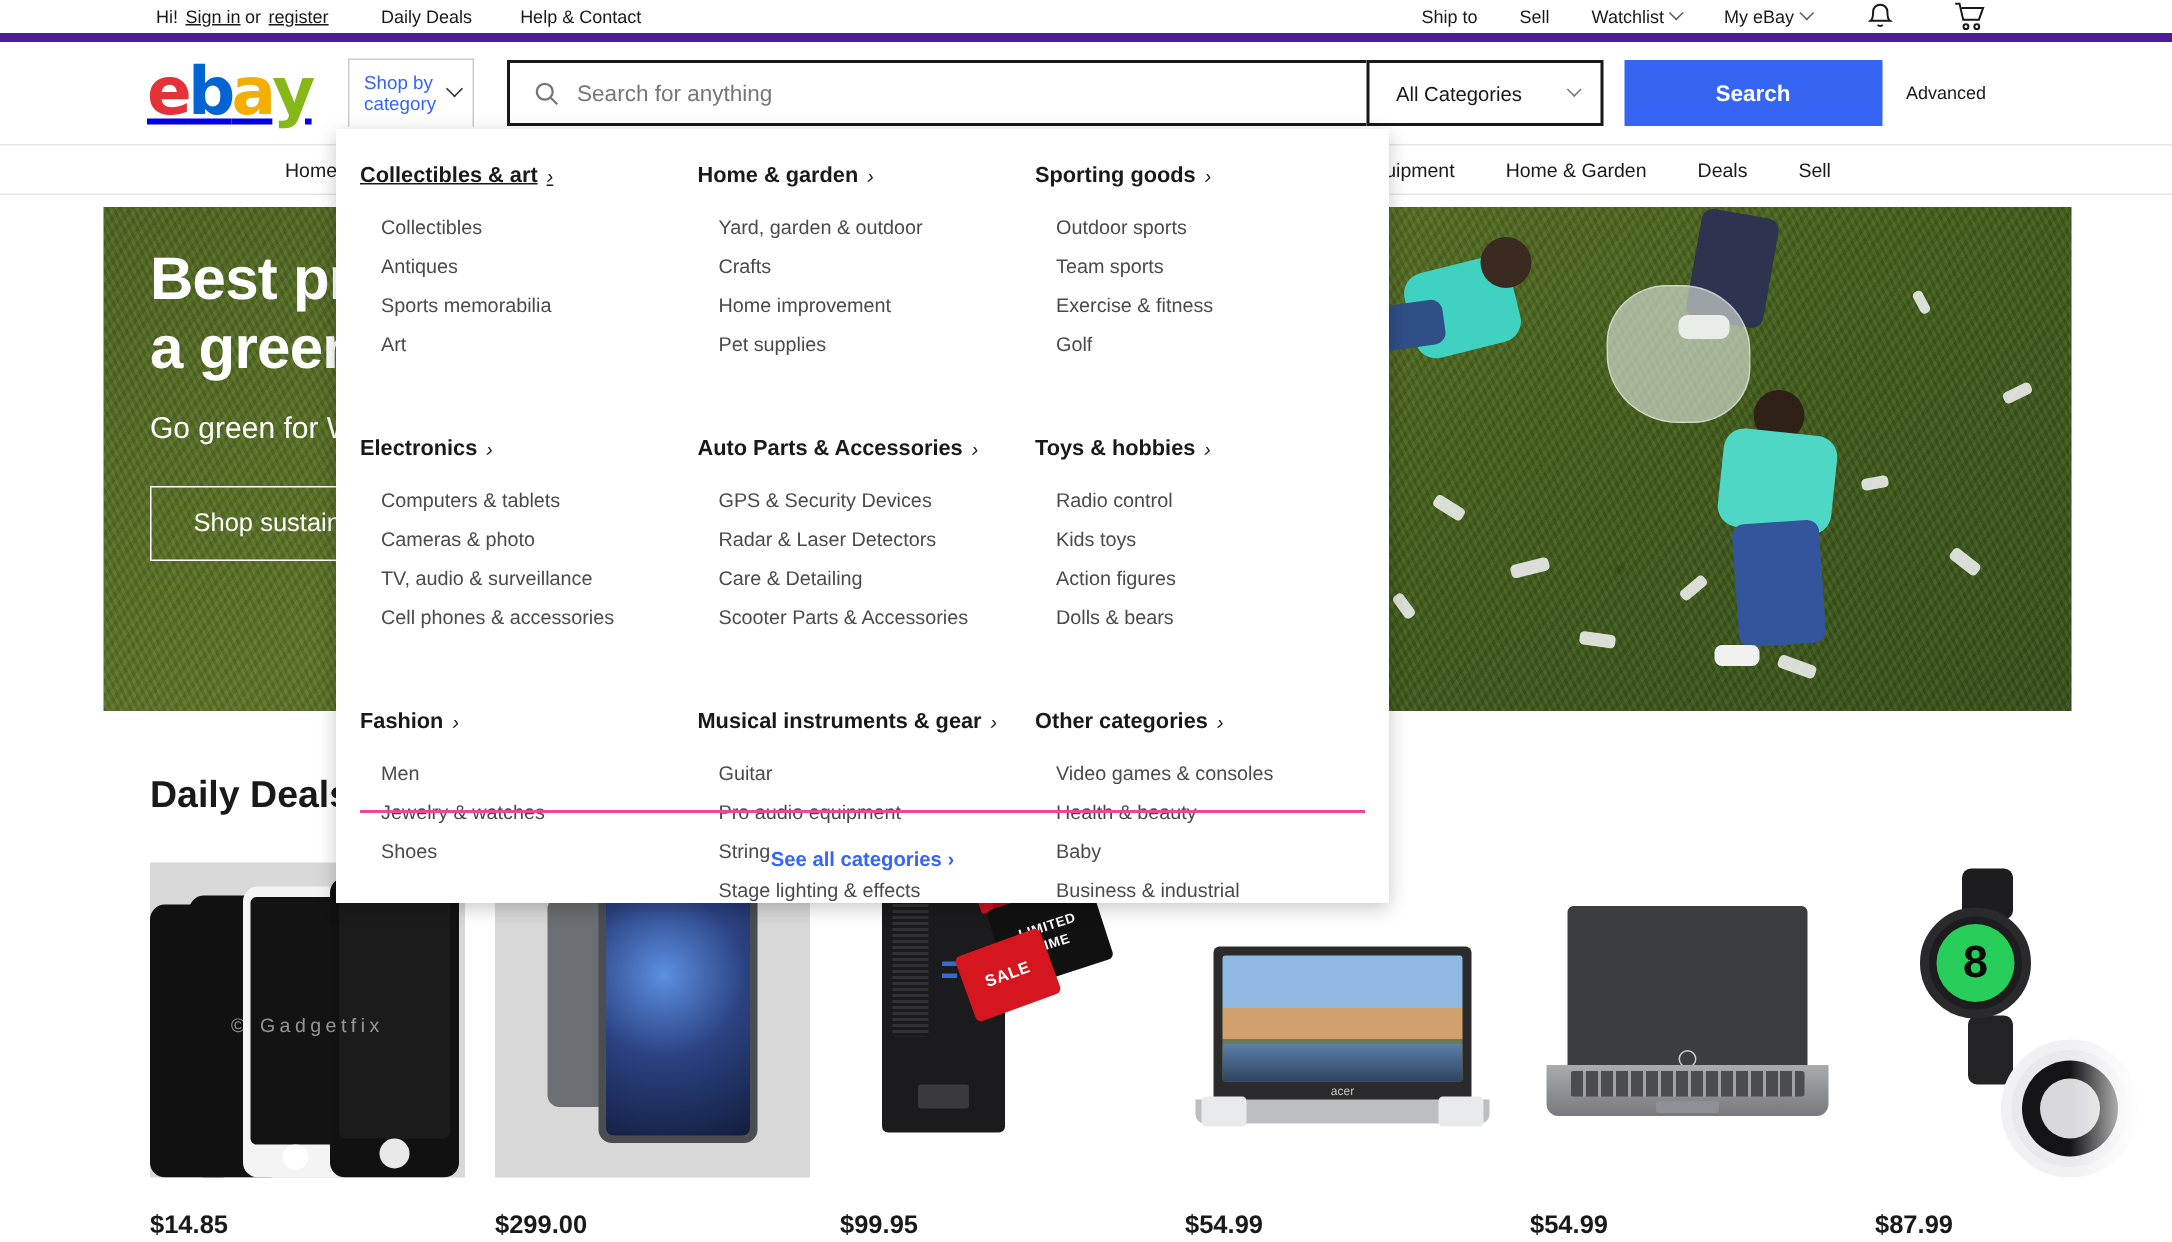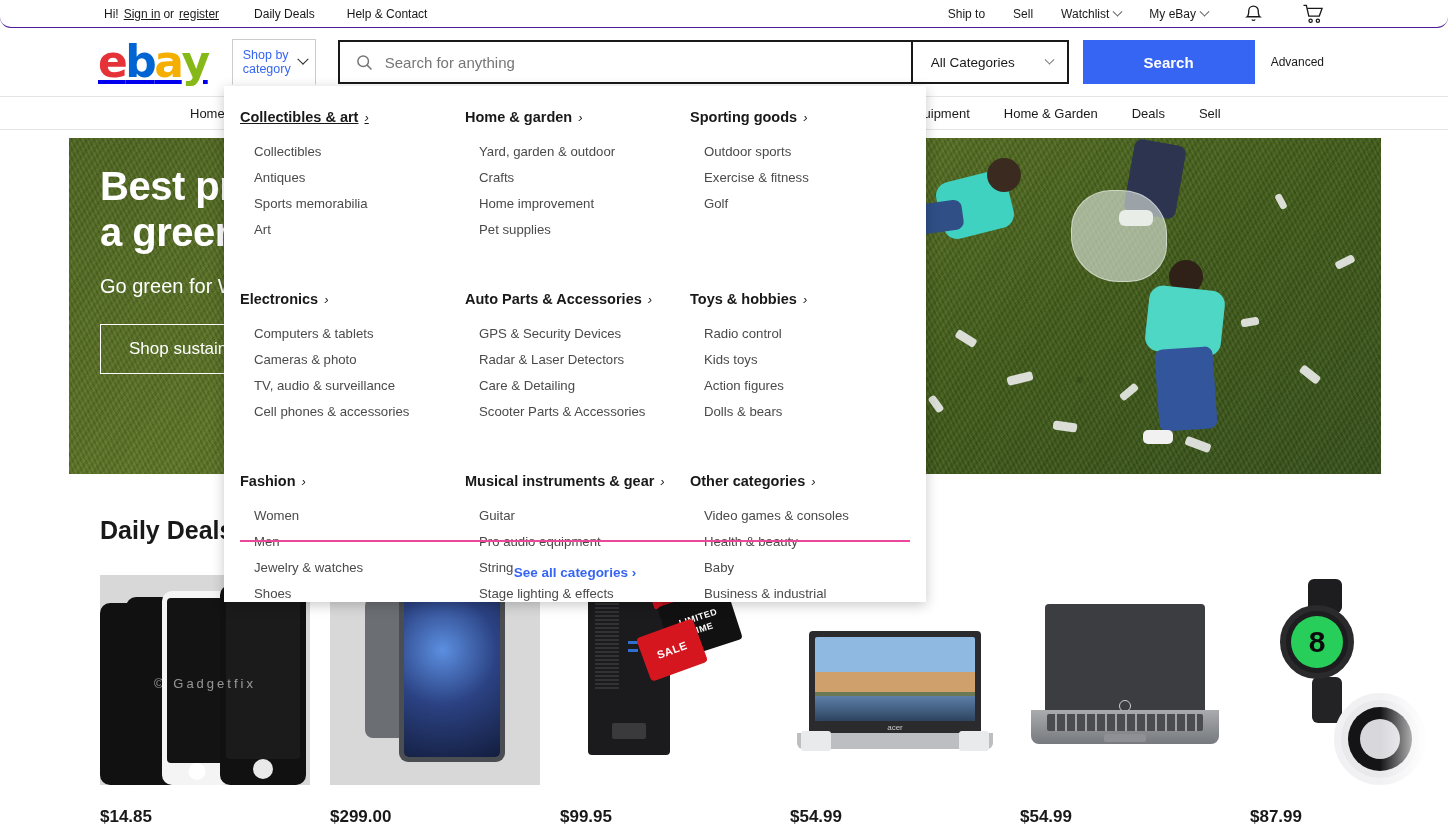--- a/index.html
+++ b/index.html
@@ -11,25 +11,24 @@
     color: #191919;
   }
 
   
   .topbar {
     height: 28px;
     display: flex;
     align-items: center;
     padding: 0 124px 0 104px;
     font-size: 12px;
-    border-bottom: 1px solid #4c1d95;
+    border-bottom: 6px solid #4c1d95;
     background: #fff;
     position: relative;
     z-index: 5;
-    border-radius: 11px;
   }
   .topbar-left { display: flex; align-items: center; gap: 0; }
   .greet { color: #191919; margin-right: 2px; }
   .tlink { color: #191919; text-decoration: none; margin: 0 3px; }
   .tlink.u { text-decoration: underline; }
   .topnav-item {
     color: #191919; text-decoration: none;
     margin-left: 32px; font-size: 12px; white-space: nowrap;
   }
   .topbar-right {
@@ -541,20 +540,21 @@
       <a class="mega-link" href="#">Home improvement</a>
       <a class="mega-link" href="#">Pet supplies</a>
     </div>
 
     <div>
       <a class="mega-col-head" href="#">
           <span>Sporting goods</span>
           <i class="chev">›</i>
         </a>
       <a class="mega-link" href="#">Outdoor sports</a>
+      <a class="mega-link" href="#">Team sports</a>
       <a class="mega-link" href="#">Exercise &amp; fitness</a>
       <a class="mega-link" href="#">Golf</a>
     </div>
 
     <div>
       <a class="mega-col-head" href="#">
           <span>Electronics</span>
           <i class="chev">›</i>
         </a>
       <a class="mega-link" href="#">Computers &amp; tablets</a>
@@ -583,21 +583,20 @@
       <a class="mega-link" href="#">Kids toys</a>
       <a class="mega-link" href="#">Action figures</a>
       <a class="mega-link" href="#">Dolls &amp; bears</a>
     </div>
 
     <div>
       <a class="mega-col-head" href="#">
           <span>Fashion</span>
           <i class="chev">›</i>
         </a>
-      <a class="mega-link" href="#">Women</a>
       <a class="mega-link" href="#">Men</a>
       <a class="mega-link" href="#">Jewelry &amp; watches</a>
       <a class="mega-link" href="#">Shoes</a>
     </div>
 
     <div>
       <a class="mega-col-head" href="#">
           <span>Musical instruments &amp; gear</span>
           <i class="chev">›</i>
         </a>

